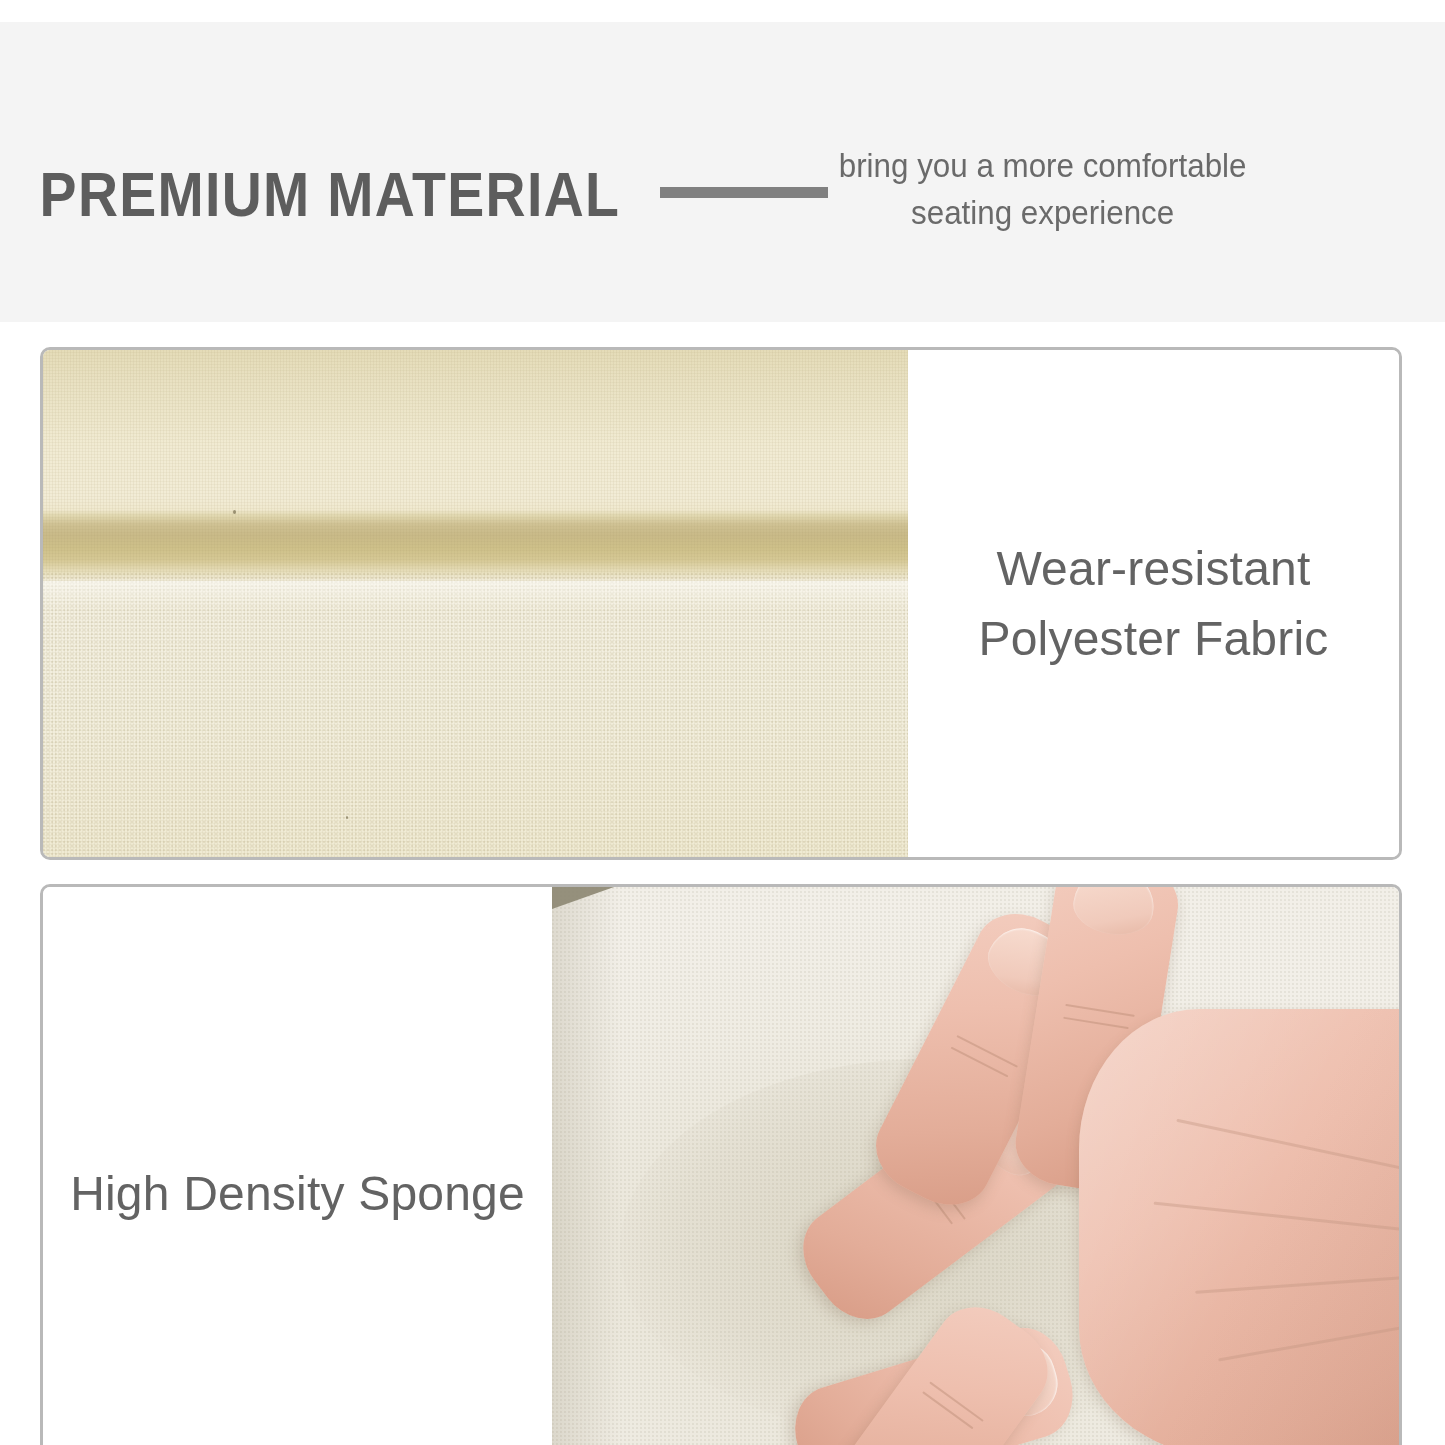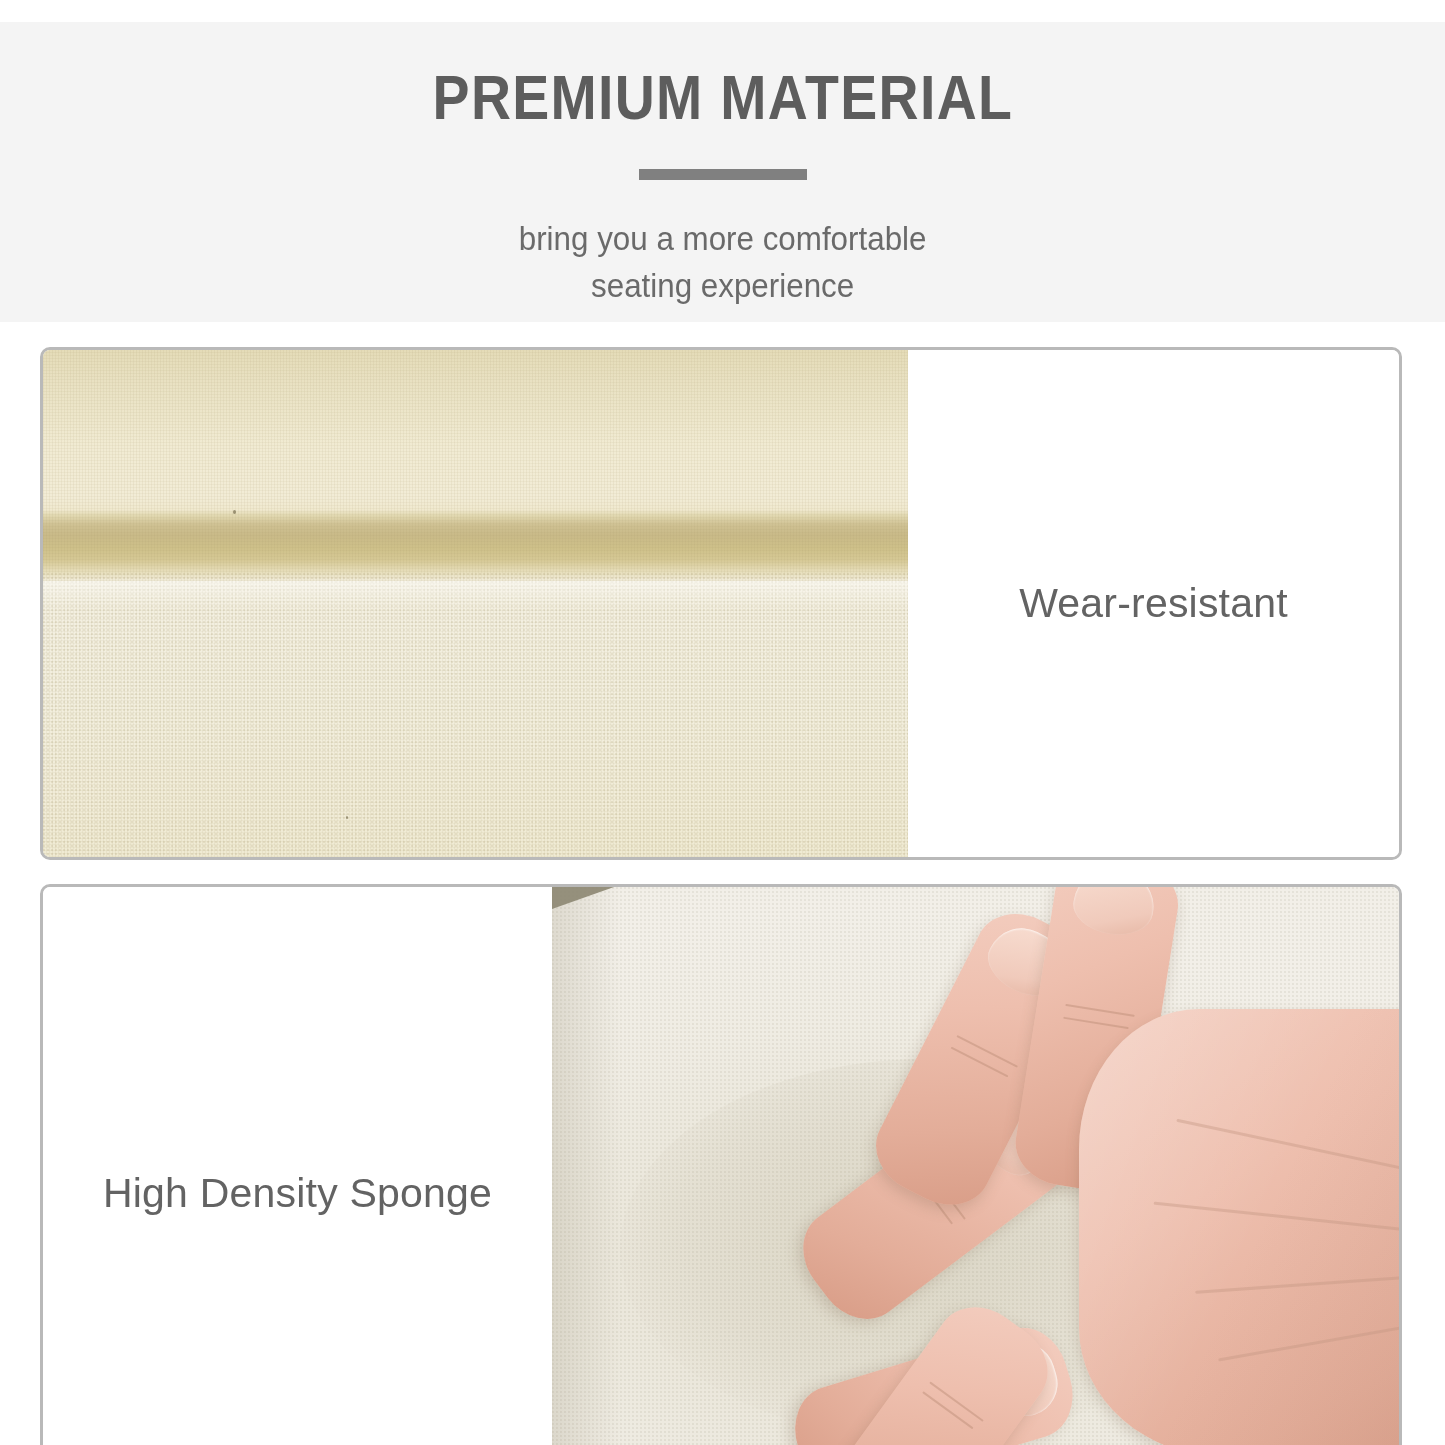--- a/index.html
+++ b/index.html
@@ -17,21 +17,21 @@
 
   
   .header-band {
     position: absolute;
     left: 0;
     top: 22px;
     width: 1445px;
     height: 300px;
     background: #f4f4f4;
     display: flex;
-    flex-direction: column;
+    flex-direction: row;
     align-items: center;
   }
   .page-title {
     margin: 0;
     padding: 0;
     font-family: "Liberation Sans", sans-serif;
     font-weight: 700;
     font-size: 63px;
     line-height: 1;
     letter-spacing: 1.5px;
@@ -87,21 +87,21 @@
 
   .panel-caption {
     display: flex;
     align-items: center;
     justify-content: center;
     background: #ffffff;
     box-sizing: border-box;
   }
   .panel-caption .caption-text {
     font-family: "Liberation Sans", sans-serif;
-    font-size: 41px;
+    font-size: 48px;
     line-height: 1.45;
     color: #636363;
     text-align: center;
     letter-spacing: 0.2px;
   }
   .caption-text .cap-line { display: block; white-space: nowrap; }
 
   .panel-photo {
     position: relative;
     overflow: hidden;
@@ -328,20 +328,21 @@
     <div class="fabric-weave"></div>
     <div class="fabric-weave-low"></div>
     <div class="fabric-fold-hi"></div>
     <div class="fabric-speck" style="left:22%; top:31.5%;"></div>
     <div class="fabric-speck" style="left:35%; top:92%; width:2px; height:3px;"></div>
   </div>
 
   <div class="panel-caption">
     <div class="caption-text">
       <span class="cap-line">Wear-resistant</span>
+      <span class="cap-line">Polyester Fabric</span>
     </div>
   </div>
 
 </div>
 
 <div class="panel" id="panel-sponge">
 
   <div class="panel-caption">
     <div class="caption-text">
       <span class="cap-line">High Density Sponge</span>

